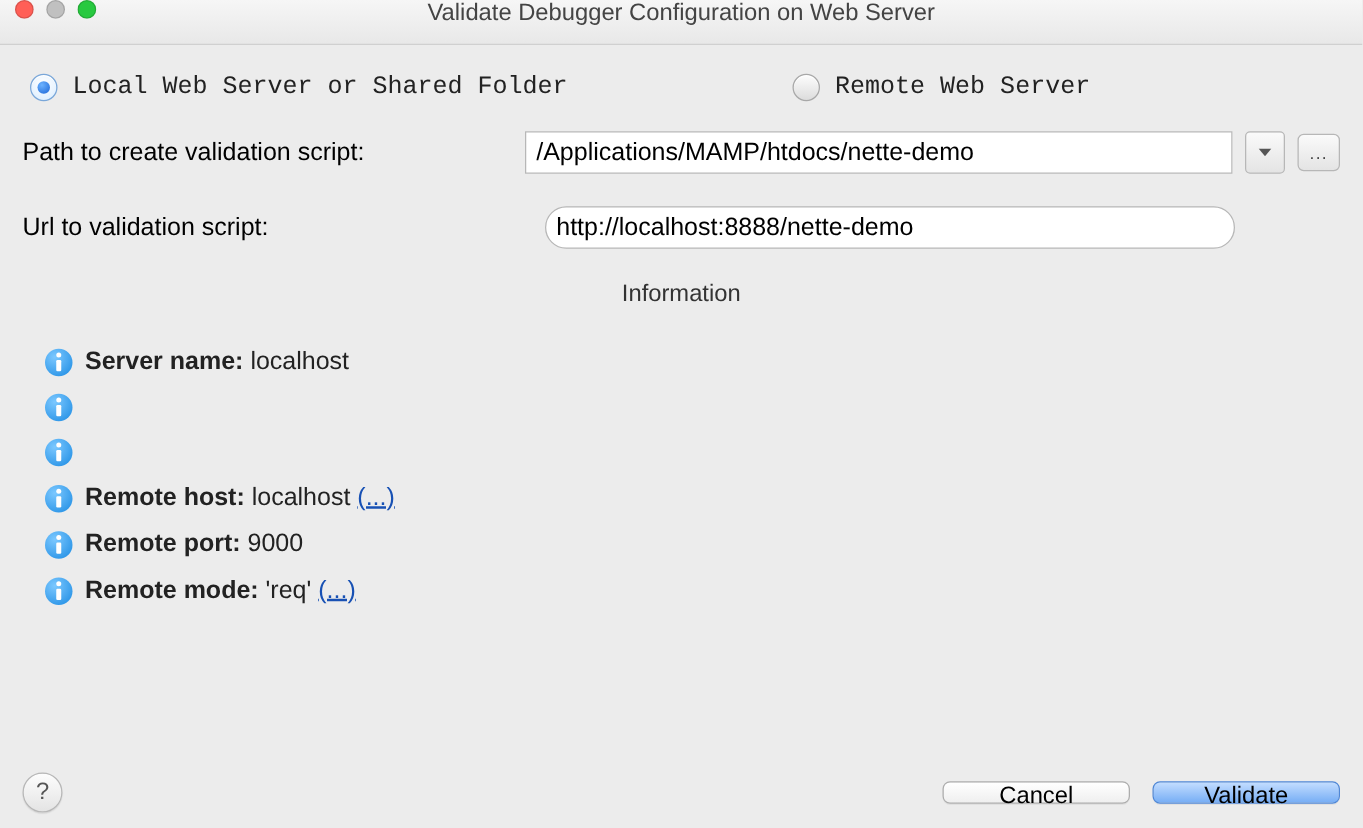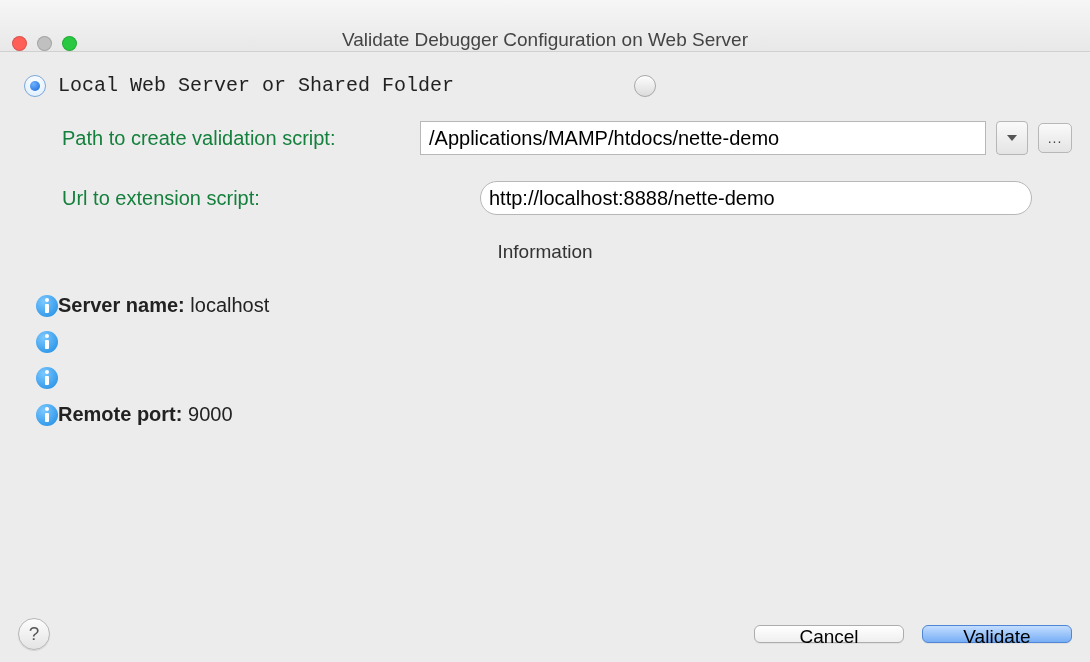--- a/index.html
+++ b/index.html
@@ -6,25 +6,25 @@
     body {
       font-family: -apple-system, "Helvetica Neue", Helvetica, Arial, sans-serif;
       font-size: 19px;
       background: #ececec;
       width: 1090px;
       height: 662px;
       position: relative;
       color: #222;
     }
     .titlebar {
-      height: 52px;
+      height: 36px;
       background: linear-gradient(#f6f6f6, #e8e8e8);
       border-bottom: 1px solid #d0d0d0;
       display: flex;
-      align-items: flex-end;
+      align-items: flex-start;
       padding-left: 12px;
       position: relative;
       text-decoration: underline;
     }
     .traffic-lights {
       display: flex;
       gap: 10px;
       align-items: center;
     }
     .tl { width: 15px; height: 15px; border-radius: 50%; border: 1px solid rgba(0,0,0,0.15); }
@@ -72,22 +72,21 @@
 
     .form-row {
       display: flex;
       align-items: center;
       margin-bottom: 26px;
       padding-left: 0;
     }
     .form-label {
       width: 390px;
       font-size: 20px;
-      color: #15803d;
-      margin-left: 44px;
+      color: #000000;
     }
     .input-group { display: flex; align-items: center; gap: 10px; flex: 1; padding-left: 28px; }
     .text-input {
       font-size: 20px;
       padding: 4px 8px;
       border: 1px solid #b7b7b7;
       background: #fff;
       height: 34px;
     }
     .path-input { width: 566px; }
@@ -116,21 +115,21 @@
       margin: 10px 0 18px 0;
       font-size: 19px; color: #333; flex-direction: column;
     }
     .section-header .line {
       flex: 1; height: 1px;
       background: linear-gradient(to bottom, #d2d2d2, #f2f2f2);
       border-top: 1px solid #cfcfcf;
     }
 
     .info-list { padding-left: 18px; display: flex; flex-direction: column; gap: 14px; }
-    .info-item { display: flex; align-items: center; font-size: 20px; }
+    .info-item { display: flex; align-items: center; gap: 10px; font-size: 20px; }
     .info-icon {
       width: 22px; height: 22px; border-radius: 50%;
       background: radial-gradient(circle at 35% 30%, #7cc8ff, #1a8ae2);
       position: relative;
       flex-shrink: 0;
     }
     .info-icon::before {
       content: ""; position: absolute; left: 50%; top: 3px; transform: translateX(-50%);
       width: 4px; height: 4px; background: #fff; border-radius: 50%;
     }
@@ -187,40 +186,41 @@
 
   <div class="radio-row">
     <div class="radio-item">
       <span class="radio selected">
           <span class="dot"></span>
         </span>
       <span class="radio-label">Local Web Server or Shared Folder</span>
     </div>
     <div class="radio-item">
       <span class="radio"></span>
+      <span class="radio-label">Remote Web Server</span>
     </div>
   </div>
 
   <div class="form-row">
     <div class="form-label">Path to create validation script:</div>
     <div class="input-group">
       <input class="text-input path-input" value="/Applications/MAMP/htdocs/nette-demo" style="">
       <span class="chevron-btn">
         <svg viewBox="0 0 12 8">
             <polygon points="1,1 11,1 6,7"></polygon>
           </svg>
       </span>
       <span class="browse-btn">
         <span>...</span>
       </span>
     </div>
   </div>
 
   <div class="form-row">
-    <div class="form-label">Url to extension script:</div>
+    <div class="form-label">Url to validation script:</div>
     <div class="input-group">
       <input class="text-input url-input" value="http://localhost:8888/nette-demo" style="">
     </div>
   </div>
 
   <div class="section-header">
     <span>Information</span>
     <span class="line"></span>
   </div>
 
@@ -230,21 +230,29 @@
       <span><strong>Server name:</strong> <span>localhost</span></span>
     </div>
     <div class="info-item">
       <span class="info-icon"></span>
     </div>
     <div class="info-item">
       <span class="info-icon"></span>
     </div>
     <div class="info-item">
       <span class="info-icon"></span>
+      <span><strong>Remote host:</strong> <span>localhost</span> <a>(...)</a></span>
+    </div>
+    <div class="info-item">
+      <span class="info-icon"></span>
       <span><strong>Remote port:</strong> <span>9000</span></span>
+    </div>
+    <div class="info-item">
+      <span class="info-icon"></span>
+      <span><strong>Remote mode:</strong> <span>'req'</span> <a>(...)</a></span>
     </div>
   </div>
 
 </div>
 
 <div class="footer">
   <span class="help-btn">?</span>
   <div class="footer-buttons">
     <button class="btn">Cancel</button>
     <button class="btn btn-primary">Validate</button>

